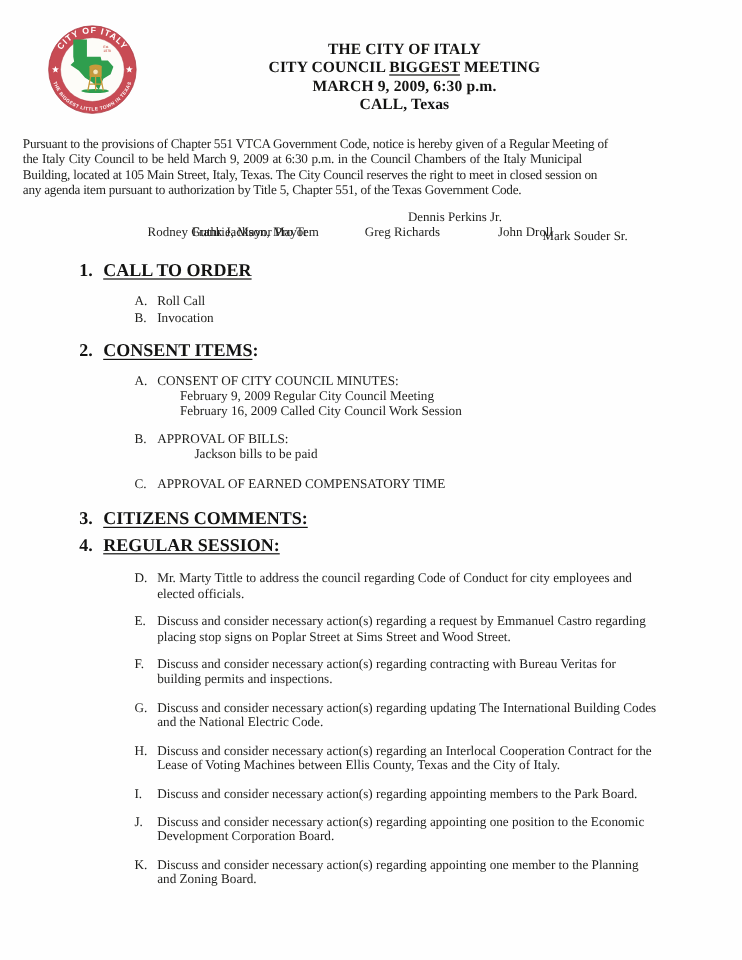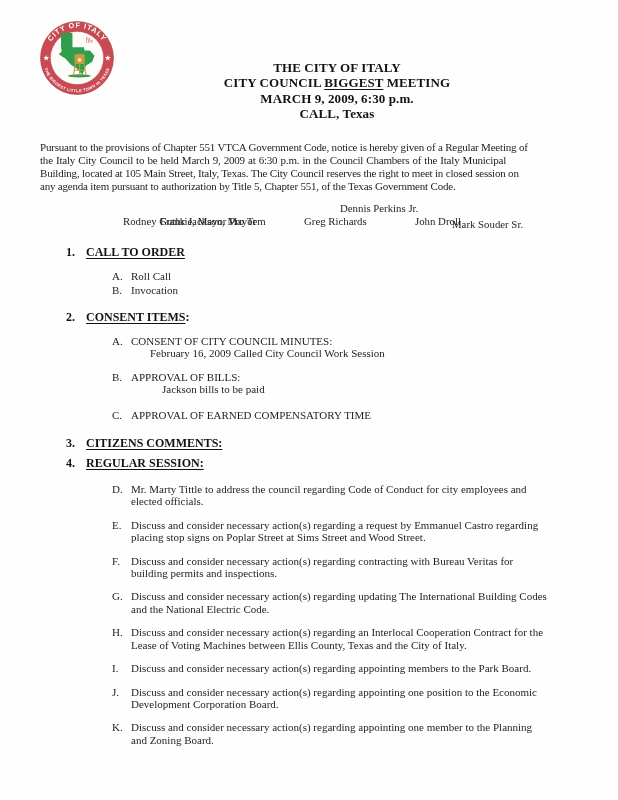--- a/index.html
+++ b/index.html
@@ -7,37 +7,37 @@
     position:relative;
     width:618px;height:800px;
     background:#fefefe;
     font-family:"Liberation Serif", serif;
     color:#1e1e1c;
     overflow:hidden;
   }
   
   .seal{position:absolute;left:39px;top:20px;width:76px;height:76px;}
   .title-block{
-    padding-top:60px;margin-left:56px;
+    padding-top:33px;margin-left:56px;
     text-align:center;font-weight:bold;
     font-size:13px;line-height:15.3px;color:#131312;
     letter-spacing:0.1px;
   }
   .u{text-decoration:underline;text-underline-offset:2px;text-decoration-thickness:1px;}
   
-  .notice{margin:20px 0 0 40px;width:466px;font-size:11px;line-height:13px;letter-spacing:-0.2px;}
+  .notice{margin:20px 0 0 19px;width:466px;font-size:11px;line-height:13px;letter-spacing:-0.2px;}
   .notice-line{white-space:nowrap;text-align:justify;text-align-last:justify;}
   .notice-line.last{text-align-last:left;}
   
   .council{position:relative;height:27px;margin-top:9px;font-size:10.8px;}
   .council span{position:absolute;white-space:nowrap;}
   .p1{left:160px;top:13px;}  .p2{left:340px;top:0;}  .p3{left:452px;top:16px;text-align:right;}
   .p4{left:123px;top:13px;}.p5{left:304px;top:13px;}.p6{left:415px;top:13px;}
   
-  .sec-head{margin-left:66px;font-size:12px;font-weight:bold;color:#131312;}
+  .sec-head{margin-left:66px;font-size:15px;font-weight:bold;color:#131312;}
   .sec-head .sec-num{display:inline-block;width:20px;}
   .sec-head.s1{margin-top:16px;}
   .sec-head.s2{margin-top:14px;}
   .sec-head.s3{margin-top:15px;}
   .sec-head.s4{margin-top:5px;}
   .item{display:flex;margin-left:112px;margin-right:70px;font-size:11px;line-height:12.4px;margin-top:11px;}
   .item.first{margin-top:10px;}
   .item-letter{flex:0 0 19px;}
   .item-body{flex:1;}
   .sub-line{margin-left:19px;}
@@ -120,20 +120,21 @@
   </div>
 
   <div>
     <div class="sec-head s2">
       <span class="sec-num">2.</span><span class="u">CONSENT ITEMS</span><span>:</span>
     </div>
     <div class="item first">
       <span class="item-letter">A.</span>
       <div class="item-body">
         <div>CONSENT OF CITY COUNCIL MINUTES:</div>
+        <div class="sub-line">February 9, 2009 Regular City Council Meeting</div>
         <div class="sub-line">February 16, 2009 Called City Council Work Session</div>
       </div>
     </div>
     <div class="item">
       <span class="item-letter">B.</span>
       <div class="item-body">
         <div>APPROVAL OF BILLS:</div>
         <div class="sub-line deep">Jackson bills to be paid</div>
       </div>
     </div>

